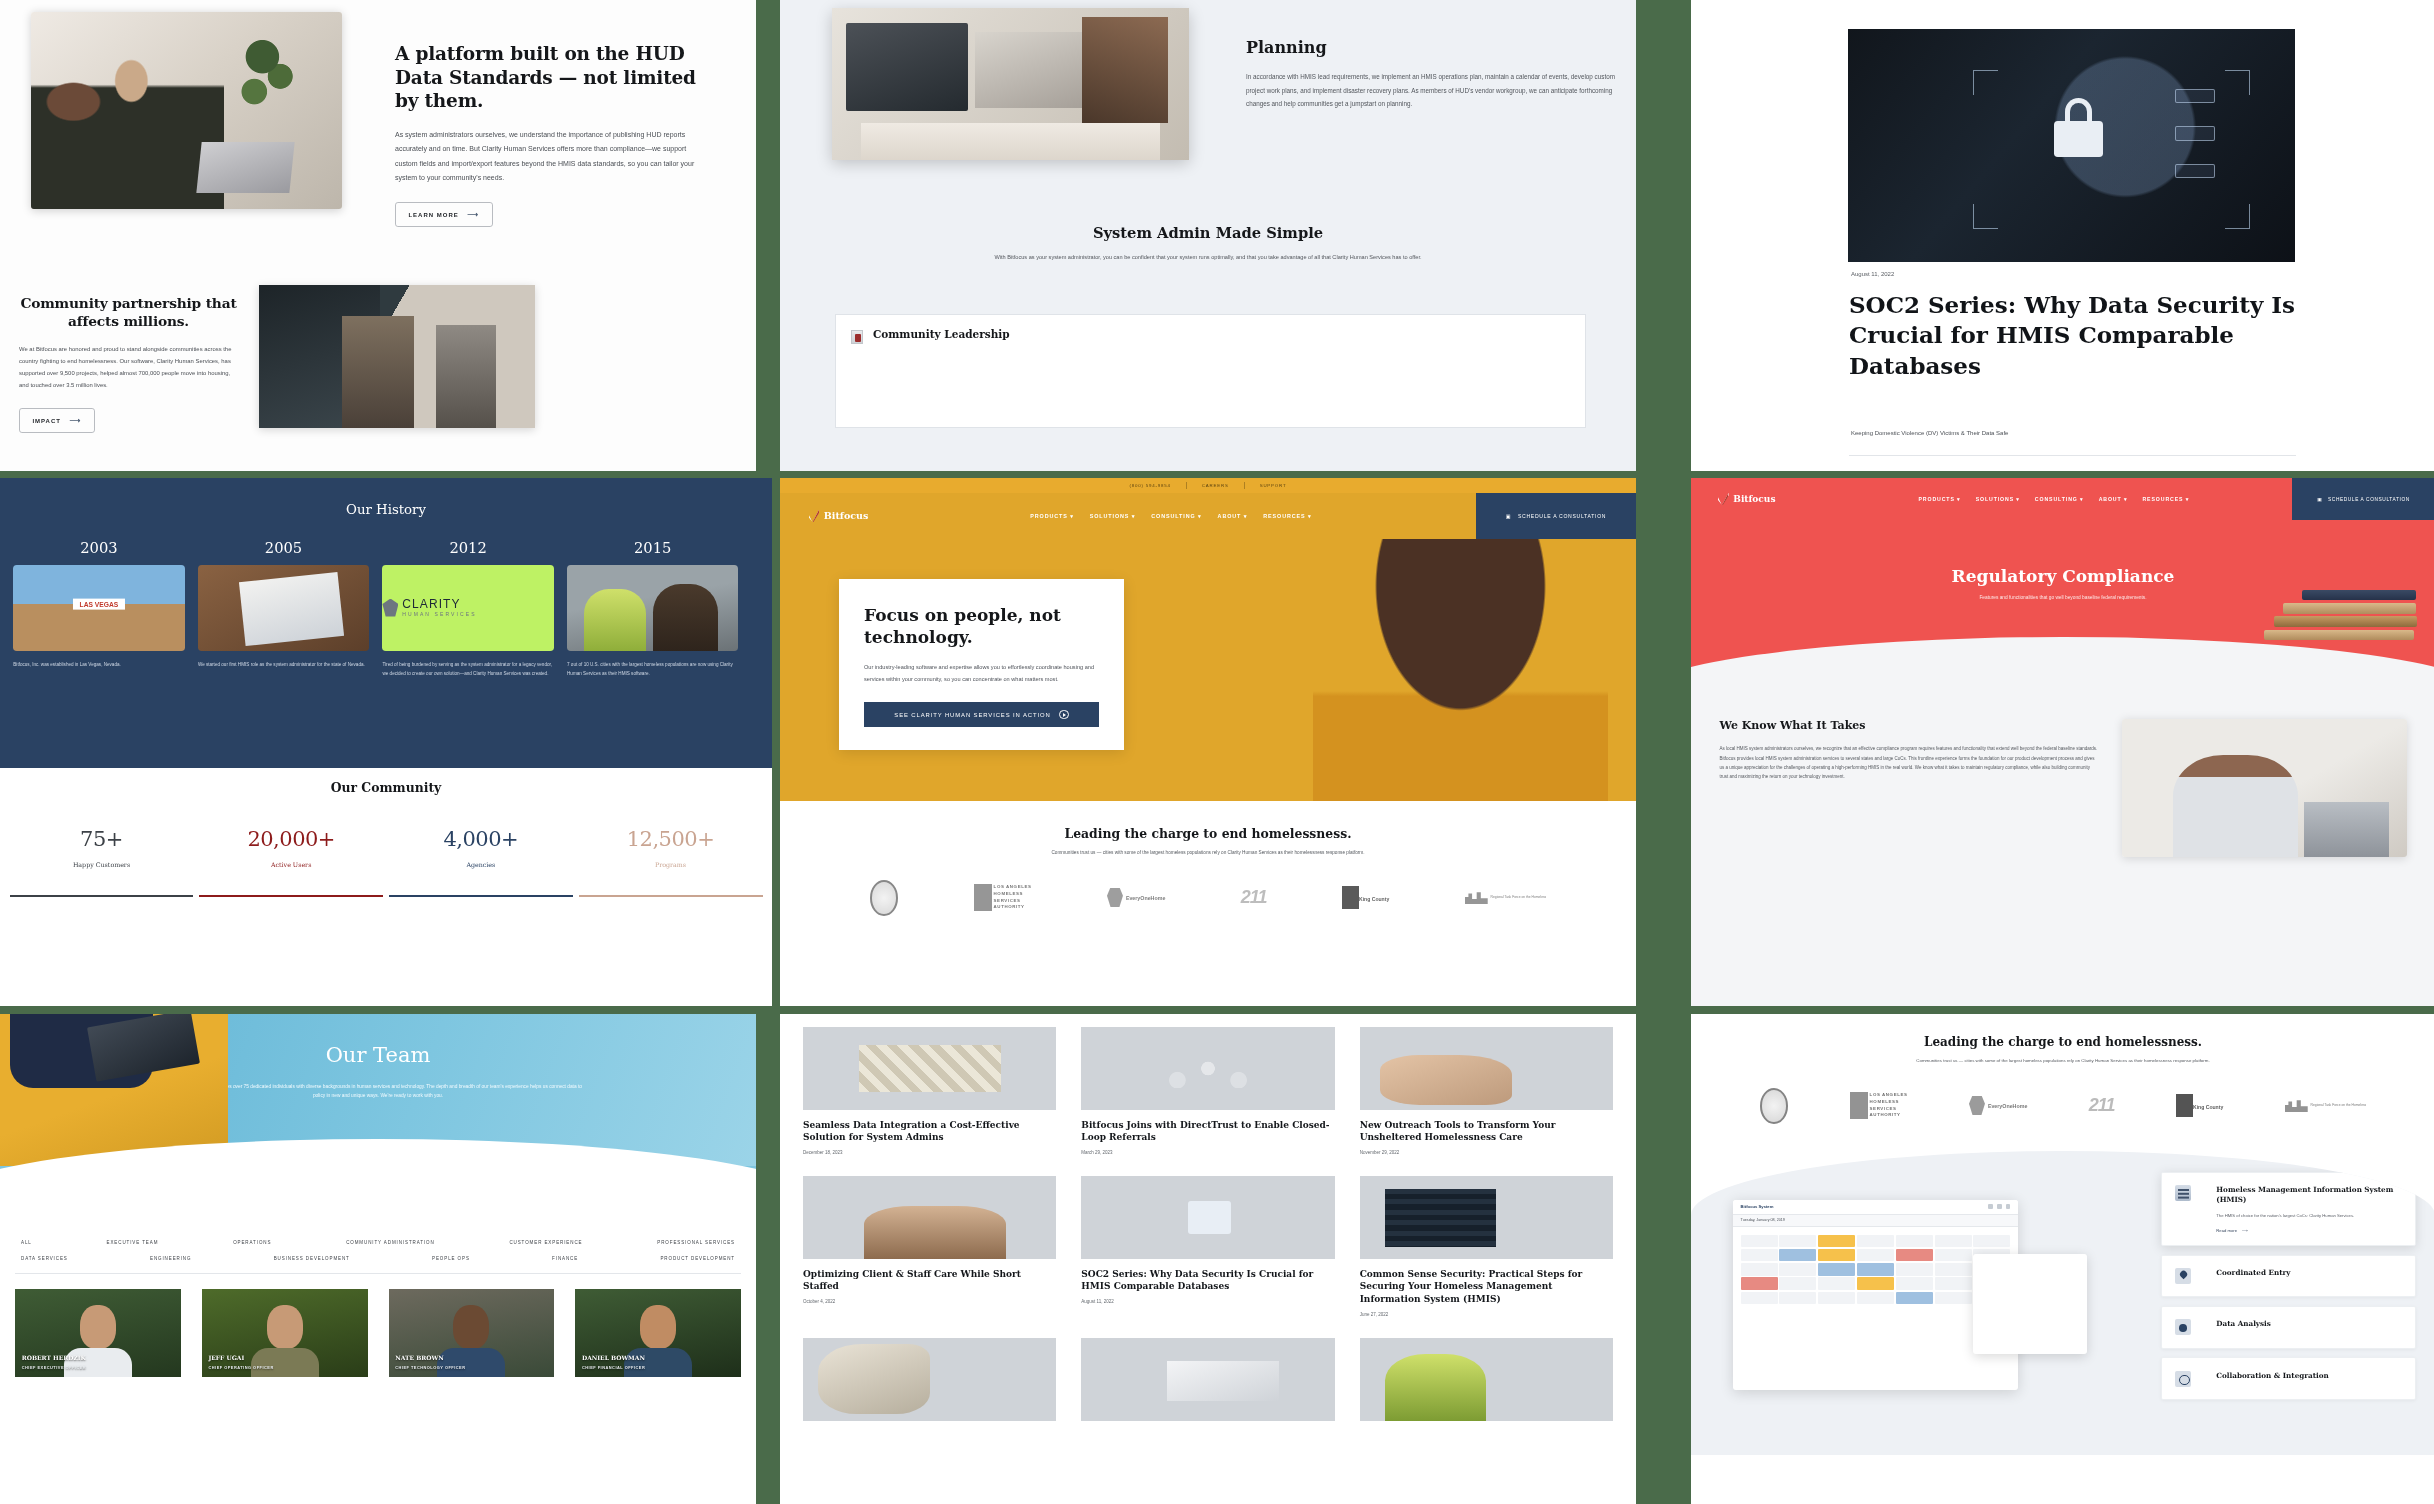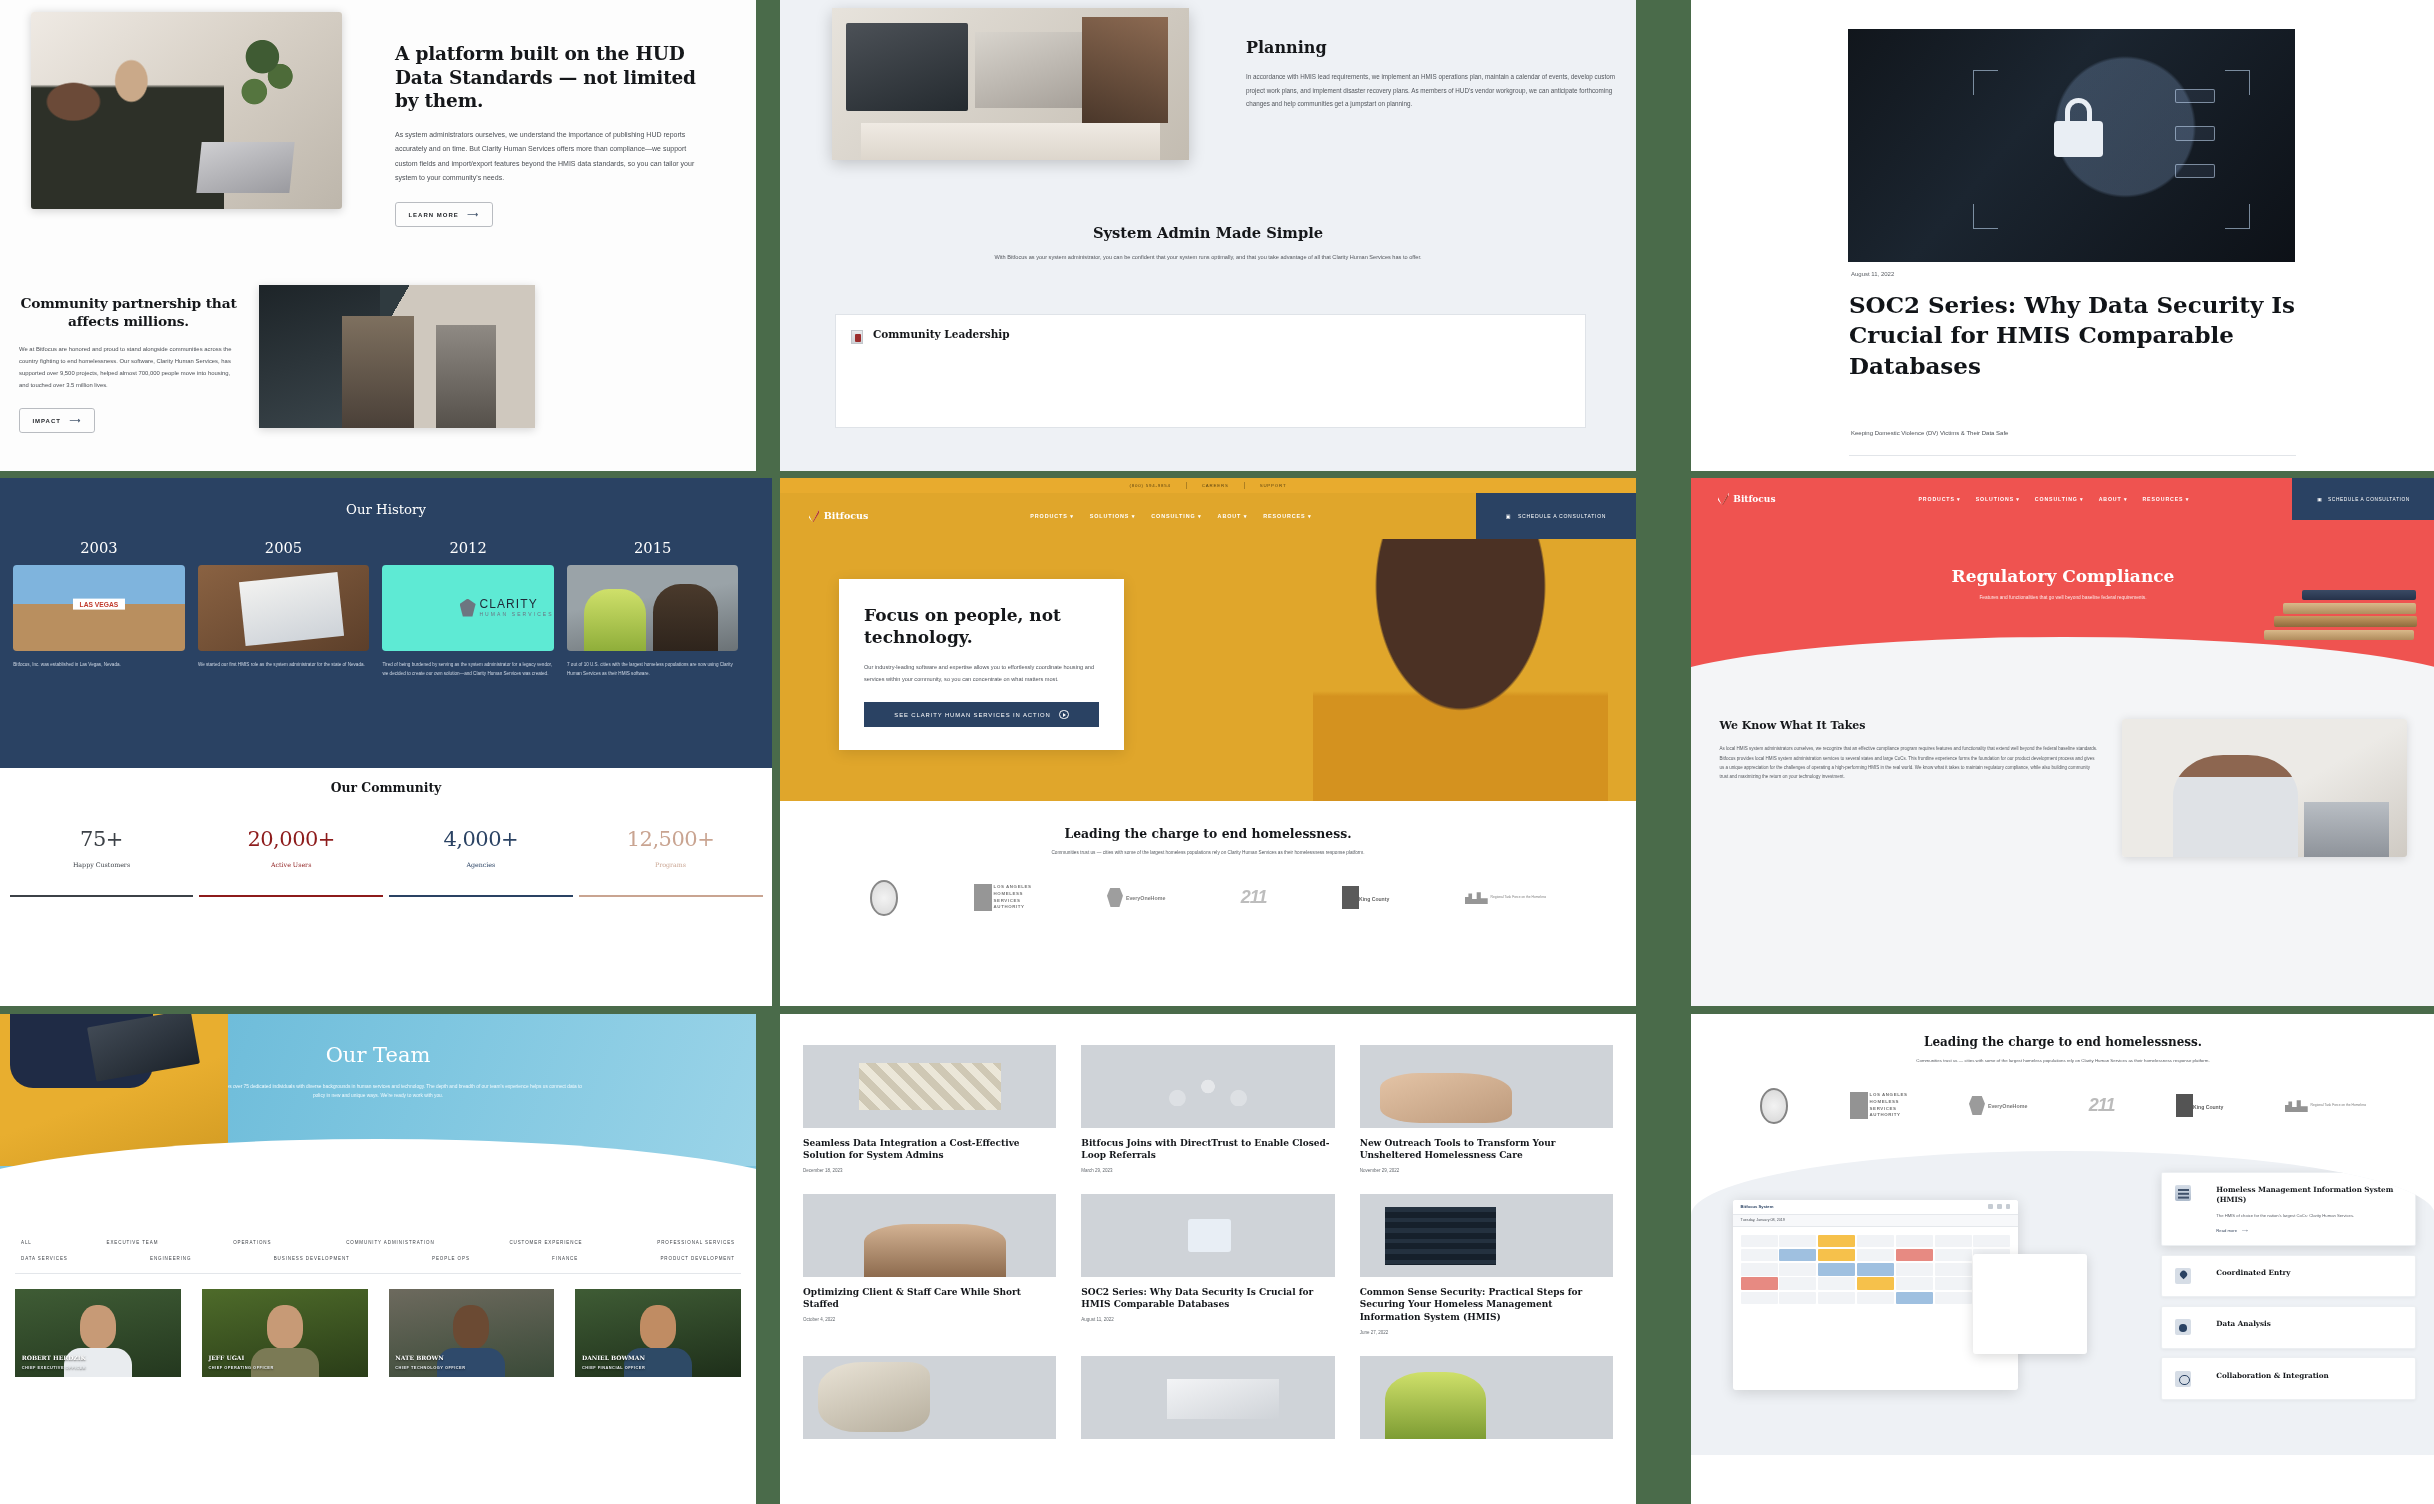--- a/index.html
+++ b/index.html
@@ -153,21 +153,21 @@
      font-family:"DejaVu Serif",serif; margin-bottom:8.6px; }
   .p21 .tl .img { height:86px; border-radius:3.8px; overflow:hidden; position:relative; }
   .p21 .tl .cap { margin-top:9.5px; font-size:4.6px; line-height:2.0; color:#cfd8e5; }
   .img-vegas{background:linear-gradient(180deg,#7fb4dd 0 45%,#b98f5f 45% 100%);}
   .img-vegas::after{content:"LAS VEGAS";position:absolute;left:50%;top:46%;
     transform:translate(-50%,-50%);background:#fff;color:#c0392b;font-size:6.7px;
     font-weight:700;padding:1.9px 6.7px;font-family:"Liberation Sans",sans-serif;}
   .img-tablet{background:linear-gradient(150deg,#8a6242,#5c3f2a);}
   .img-tablet::after{content:"";position:absolute;left:26%;top:14%;width:58%;height:74%;
     background:linear-gradient(170deg,#f2f2f0,#cdd2d8);transform:rotate(-6deg);}
-  .img-clarity{background:#5eead4;display:flex;align-items:center;justify-content:flex-end;}
+  .img-clarity{background:#bef264;display:flex;align-items:center;justify-content:flex-start;}
   .img-clarity .logo{display:flex;align-items:center;gap:3.8px;}
   .img-clarity .gem{width:16px;height:18px;background:#6d7680;
     clip-path:polygon(50% 0,100% 30%,80% 100%,20% 100%,0 30%);}
   .img-clarity .tw{font-family:"Liberation Sans",sans-serif;line-height:1;}
   .img-clarity .tw b{display:block;font-size:12px;letter-spacing:1.1px;color:#1f2937;font-weight:400;}
   .img-clarity .tw i{display:block;font-style:normal;font-size:5px;letter-spacing:2.1px;color:#6b7280;margin-top:1.9px;}
   .img-street{background:linear-gradient(170deg,#9aa3a8 0 40%,#6b7276 100%);}
   .img-street::after{content:"";position:absolute;left:10%;bottom:0;width:36%;height:72%;
     background:linear-gradient(180deg,#cfe06a,#8fae3a);border-radius:40% 40% 0 0;}
   .img-street::before{content:"";position:absolute;right:12%;bottom:0;width:38%;height:78%;
@@ -321,21 +321,21 @@
   .p31 .member .torso { position:absolute; left:50%; bottom:0; transform:translateX(-50%);
      width:68px; height:28.5px; background:#e9ecef; border-radius:17px 17px 0 0; }
   .p31 .member .nm { position:absolute; left:6.7px; bottom:16px; color:#fff;
      font-size:6px; font-family:"DejaVu Serif",serif; font-weight:700;
      text-shadow:0 1px 1.9px rgba(0,0,0,.6); }
   .p31 .member .rl { position:absolute; left:6.7px; bottom:6.7px; color:#e9edf1;
      font-size:3.9px; letter-spacing:0.5px; font-weight:700;
      text-shadow:0 1px 1.9px rgba(0,0,0,.6); }
 
   
-  .p32 { left:780px; top:1014px; width:856px; height:491px; background:#fff; padding:31px 23px 0; }
+  .p32 { left:780px; top:1014px; width:856px; height:491px; background:#fff; padding:13px 23px 0; }
   .p32 .g { display:grid; grid-template-columns:repeat(3,1fr); gap:21px 25px; }
   .p32 .post .thumb { height:83px; background:#cfd3d8; overflow:hidden; position:relative; }
   .p32 .post h4 { margin-top:8.6px; font-size:9px; line-height:1.38;
      font-family:"DejaVu Serif",serif; color:#14171b; }
   .p32 .post .dt { margin-top:6.7px; font-size:4.5px; color:#64696f; }
   .t-puzzle{background:linear-gradient(140deg,#d8b97c,#8c6a43);}
   .t-puzzle::after{content:"";position:absolute;left:22%;top:22%;width:56%;height:56%;
     background:repeating-linear-gradient(45deg,#f0ead8 0 7.6px,#cfc6ae 7.6px 15px);opacity:.85;}
   .t-network{background:linear-gradient(150deg,#263443,#0d141c);}
   .t-network::after{content:"";position:absolute;left:30%;top:26%;width:40%;height:48%;

